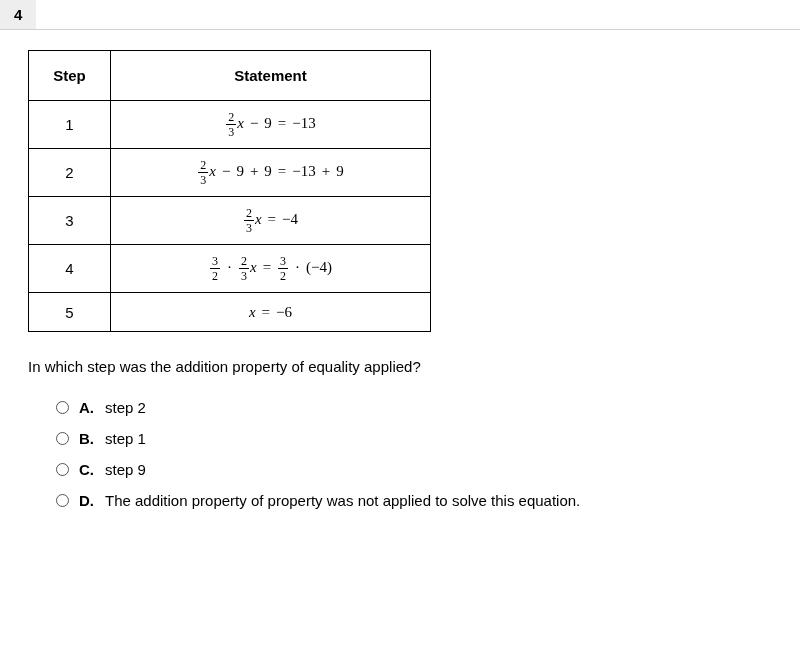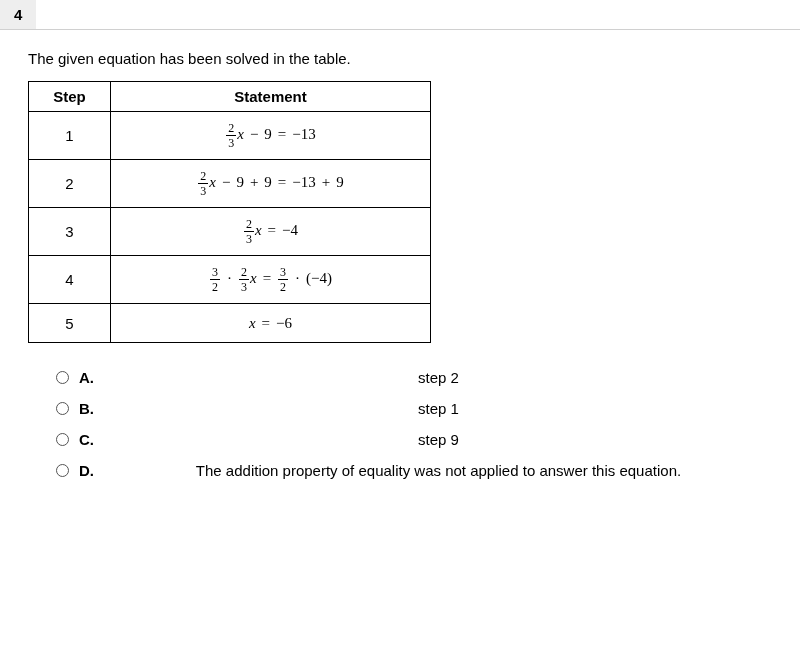--- a/index.html
+++ b/index.html
@@ -34,21 +34,21 @@
     .prompt {
       margin-bottom: 14px;
     }
     .solve-table {
       border-collapse: collapse;
       border: 1px solid #000;
       margin-bottom: 26px;
     }
     .solve-table th {
       border: 1px solid #000;
-      padding: 6px 12px;
+      padding: 16px 12px;
       font-weight: bold;
       text-align: center;
       font-size: 15px;
     }
     .solve-table td {
       border: 1px solid #000;
       padding: 10px 12px;
       text-align: center;
       vertical-align: middle;
     }
@@ -107,34 +107,32 @@
       margin-right: 10px;
       flex-shrink: 0;
     }
     .option-letter {
       font-weight: bold;
       width: 26px;
       flex-shrink: 0;
     }
     .option-text {
       flex: 1;
-      text-align: center;
     }
   </style>
 </head>
 <body>
 
 <div class="divider">
   <div class="question-number">4</div>
 </div>
 
 <div class="content">
 
 
-  <p class="prompt">The given equation has been solved in the table.</p>
 
   <table class="solve-table">
     <thead>
       <tr>
         <th class="col-step">Step</th>
         <th class="col-stmt">Statement</th>
       </tr>
     </thead>
     <tbody>
       <tr>
@@ -173,37 +171,38 @@
         <td>5</td>
         <td>
           <span class="mathline">
             x<span class="sp"></span><span class="rm">=</span><span class="sp"></span><span class="rm">−6</span>
           </span>
         </td>
       </tr>
     </tbody>
   </table>
 
+  <p class="question-text">In which step was the addition property of equality applied?</p>
 
   <div class="options">
     <div class="option-row">
       <span class="radio"></span>
       <span class="option-letter">A.</span>
       <span class="option-text">step 2</span>
     </div>
     <div class="option-row">
       <span class="radio"></span>
       <span class="option-letter">B.</span>
       <span class="option-text">step 1</span>
     </div>
     <div class="option-row">
       <span class="radio"></span>
       <span class="option-letter">C.</span>
       <span class="option-text">step 9</span>
     </div>
     <div class="option-row">
       <span class="radio"></span>
       <span class="option-letter">D.</span>
-      <span class="option-text">The addition property of equality was not applied to answer this equation.</span>
+      <span class="option-text">The addition property of property was not applied to solve this equation.</span>
     </div>
   </div>
 
 </div>
 
 </body></html>

